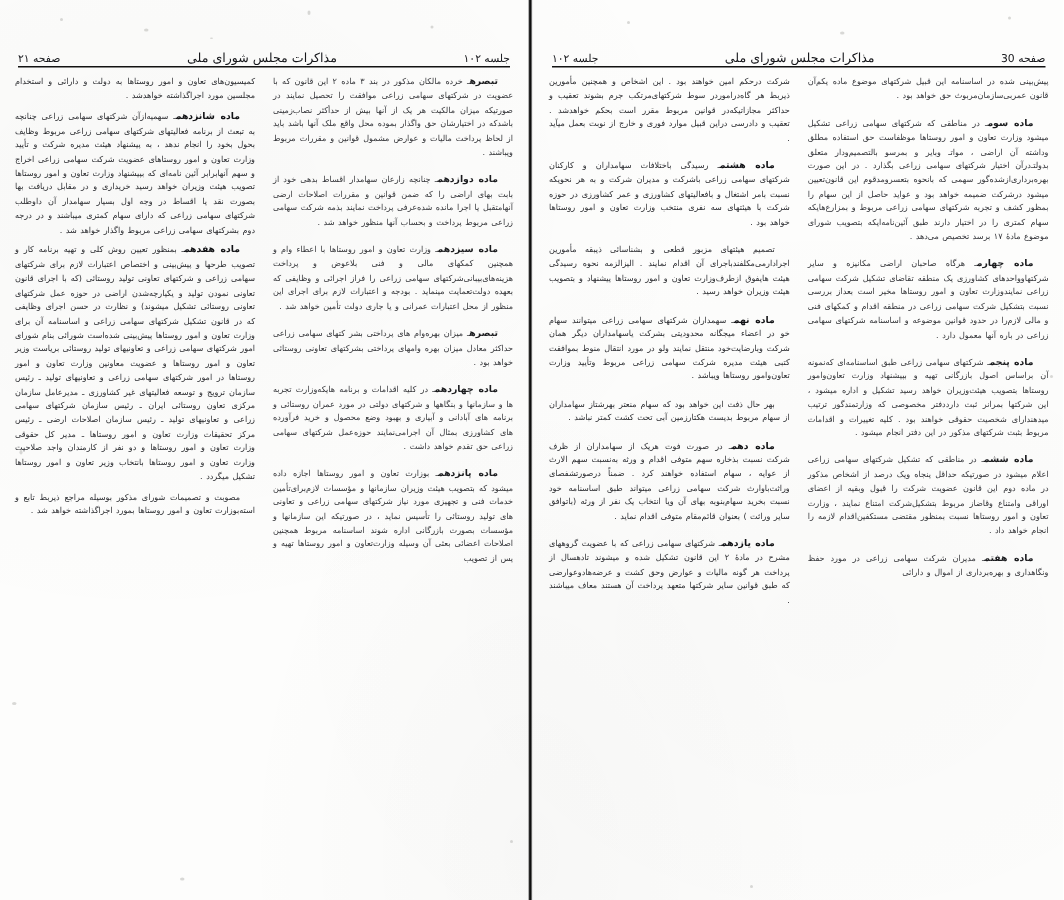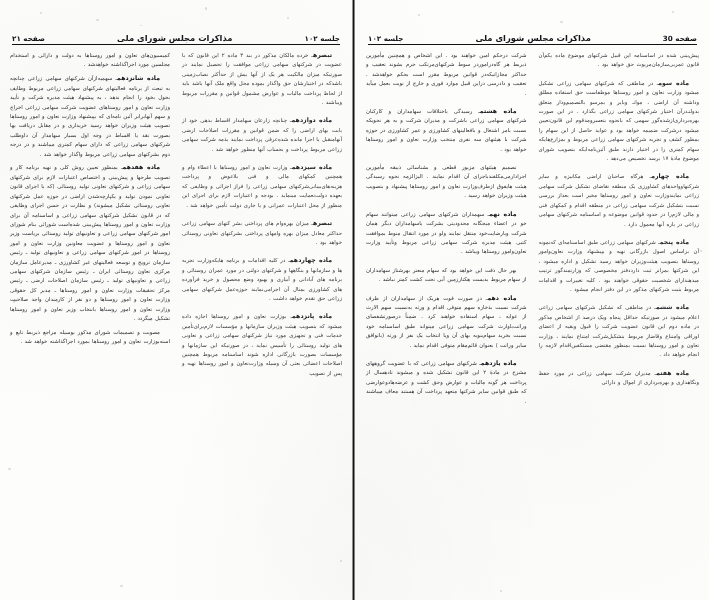--- a/index.html
+++ b/index.html
@@ -49,25 +49,25 @@
     height: 16px;
     display: flex;
     align-items: flex-end;
     justify-content: space-between;
     border-bottom: 1.4px solid #121212;
     padding-bottom: 1px;
   }
   .runhead span {
     font-size: 7.2px;
     color: #15161a;
-    font-weight: 700;
+    font-weight: 400;
     letter-spacing: .1px;
     white-space: nowrap;
   }
-  .runhead .rh-center { font-size: 8.4px; font-weight: 700; }
+  .runhead .rh-center { font-size: 8.4px; font-weight: 400; }
 
   
   .cols {
     position: absolute;
     top: 50px;
     left: 8px; right: 8px;
     bottom: 10px;
     display: flex;
     flex-direction: row;
     gap: 12px;

